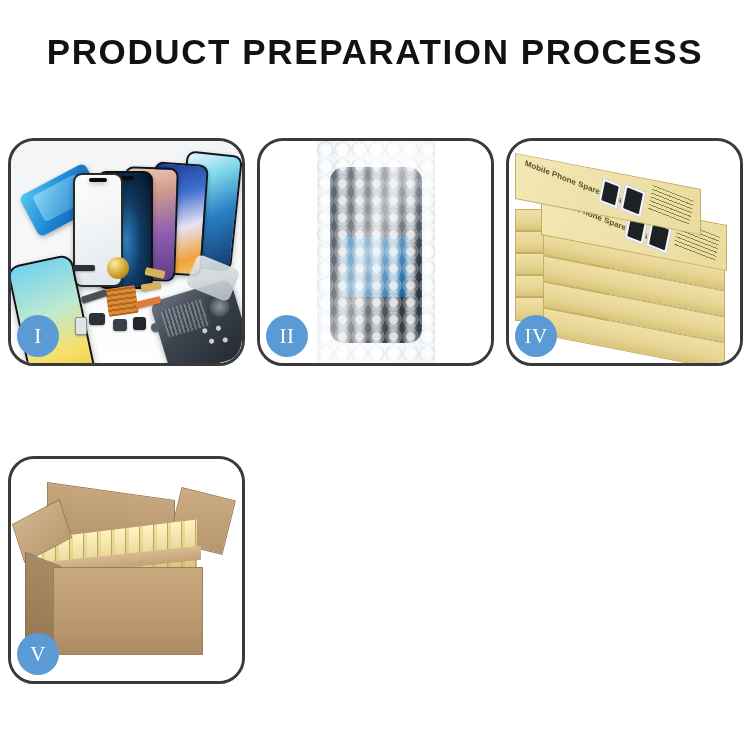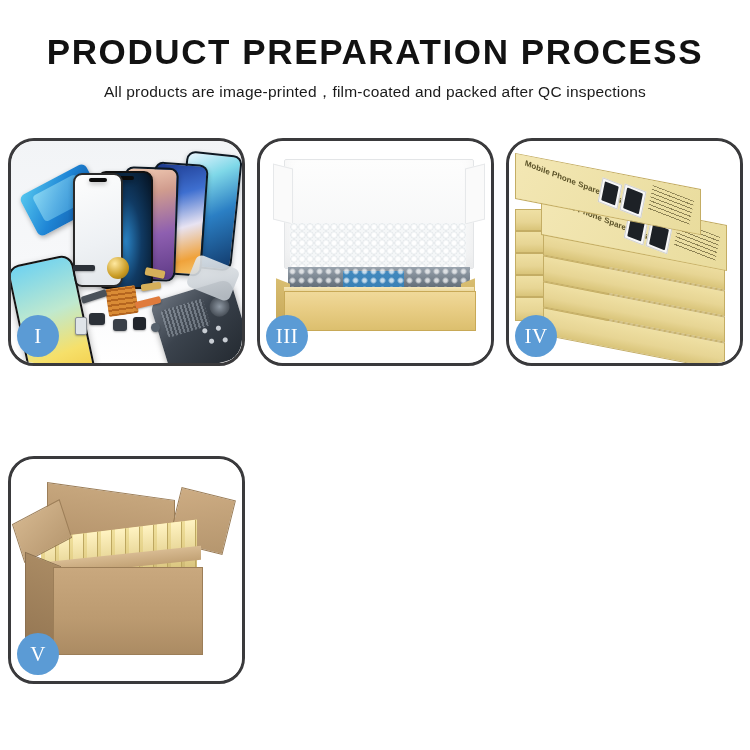--- a/index.html
+++ b/index.html
@@ -402,21 +402,20 @@
     background:#ae8d60; transform: skewY(12deg); opacity:.8;
   }
 </style>
 </head>
 <body>
 
 <div class="page">
 
   <div class="header">
     <h1 class="title">PRODUCT PREPARATION PROCESS</h1>
-    <p class="subtitle">All products are image-printed，film-coated and packed after QC inspections</p>
   </div>
 
   <div class="grid">
 
     <div class="panel">
       <div class="panel-inner p1">
         <div class="lcd-blue"></div>
         <div class="ph a"></div>
         <div class="ph b"></div>
         <div class="ph c"></div>
@@ -439,34 +438,31 @@
         <span class="part s6"></span>
         <span class="part s7"></span>
         <span class="part s8"></span>
         <span class="part s9"></span>
         <span class="part s10"></span>
         <div class="screwset"></div>
       </div>
       <div class="badge">I</div>
     </div>
 
-
     <div class="panel">
-      <div class="panel-inner p3">
-        <div class="box3-lid"></div>
-        <div class="box3-foam"></div>
-        <div class="box3-content"></div>
-        <div class="box3-bubbleov"></div>
-        <div class="box3-side-l"></div>
-        <div class="box3-side-r"></div>
-        <div class="box3-rim"></div>
-        <div class="box3-front"></div>
+      <div class="panel-inner p2">
+        <div class="wrapsheet"></div>
+        <div class="wrapped-item"></div>
+        <div class="bubbles"></div>
+        <div class="bubbles2"></div>
+        <div class="wrapsheen"></div>
       </div>
-      <div class="badge">III</div>
+      <div class="badge">II</div>
     </div>
+
 
     <div class="panel">
       <div class="panel-inner p4">
         <div class="stackwrap">
 
           <div class="ybox" style="left:2px; top:58px; width:92px; height:20px;"></div>
           <div class="ybox" style="left:2px; top:80px; width:92px; height:20px;"></div>
           <div class="ybox" style="left:2px; top:102px; width:92px; height:20px;"></div>
           <div class="ybox" style="left:2px; top:124px; width:92px; height:20px;"></div>
           <div class="ybox" style="left:2px; top:146px; width:92px; height:22px;"></div>

